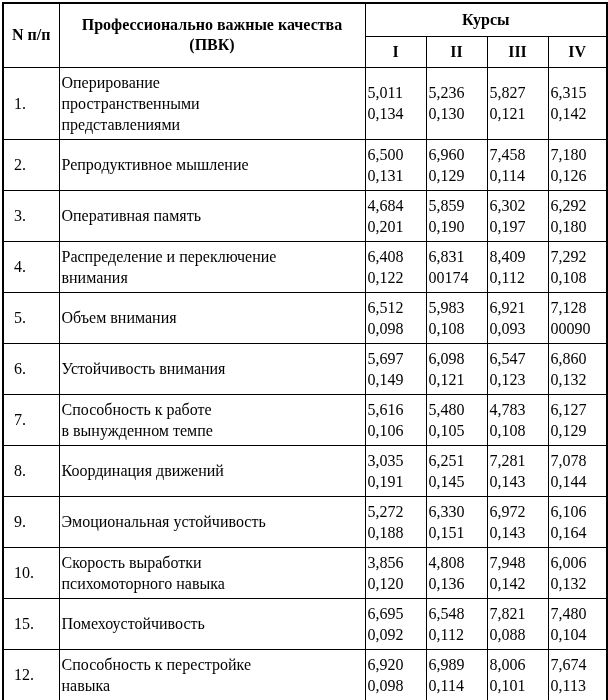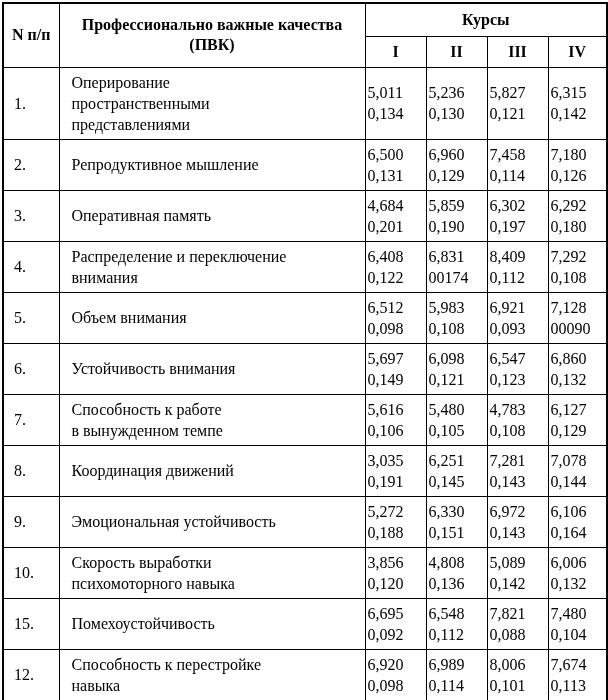--- a/index.html
+++ b/index.html
@@ -44,21 +44,21 @@
     line-height: 21px;
     vertical-align: middle;
   }
   td.num-cell {
     text-align: left;
     padding-left: 10px;
     vertical-align: middle;
   }
   td.quality-cell {
     text-align: left;
-    padding-left: 12px;
+    padding-left: 2px;
     padding-right: 4px;
   }
   td.value-cell {
     padding-left: 2px;
     padding-right: 2px;
   }
   tbody tr { height: 50px; }
   tbody tr.tall { height: 70px; }
 </style>
 </head>
@@ -298,21 +298,21 @@
           </td>
           <td class="value-cell">
             <div>3,856</div>
             <div>0,120</div>
           </td>
           <td class="value-cell">
             <div>4,808</div>
             <div>0,136</div>
           </td>
           <td class="value-cell">
-            <div>5,089</div>
+            <div>7,948</div>
             <div>0,142</div>
           </td>
           <td class="value-cell">
             <div>6,006</div>
             <div>0,132</div>
           </td>
         </tr>
         <tr>
           <td class="num-cell">15.</td>
           <td class="quality-cell">

